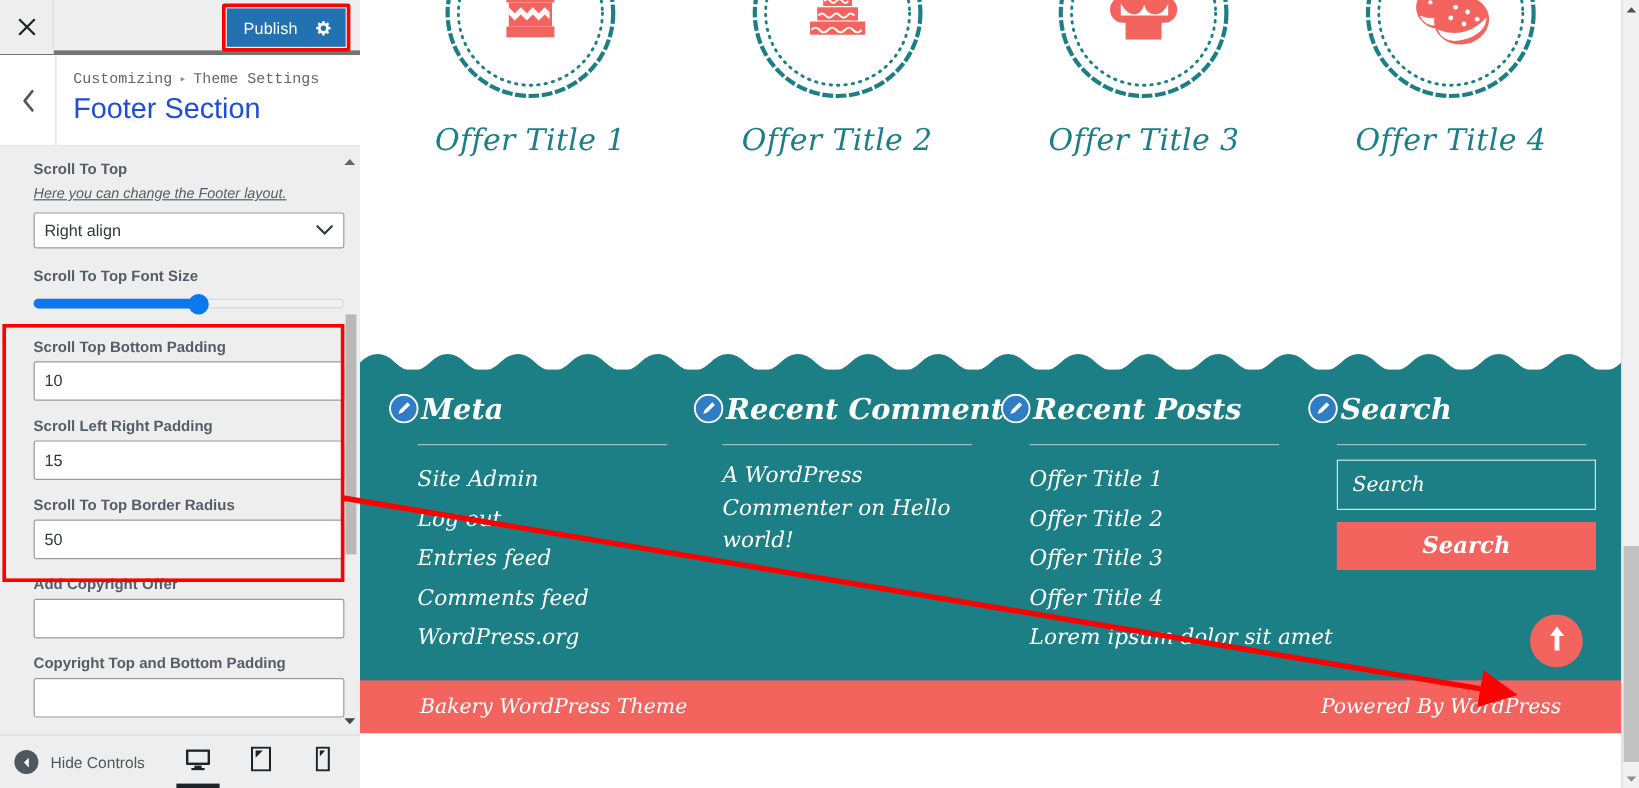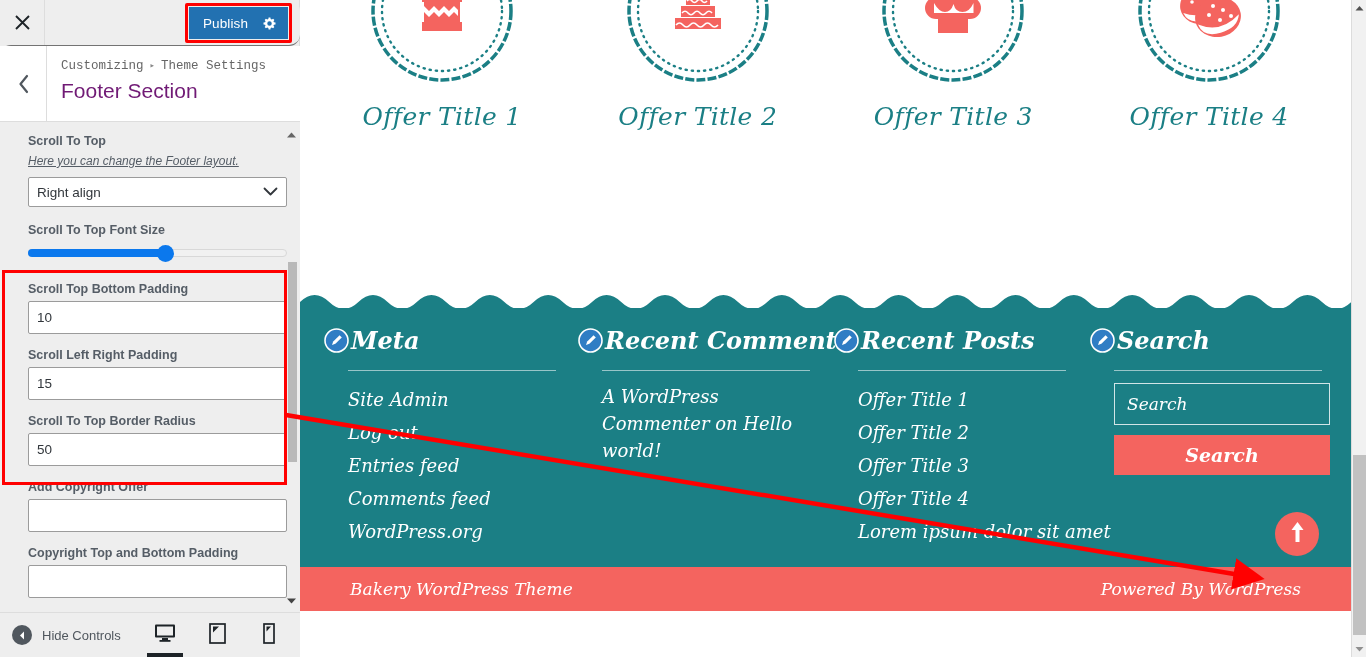--- a/index.html
+++ b/index.html
@@ -17,22 +17,21 @@
     background: #eeeeee;
     border-right: 1px solid #dddddd;
     z-index: 20;
   }
 
   
   .cz-topbar {
     position: absolute; top: 0; left: 0;
     width: 300px; height: 46px;
     background: #eeeeee;
-    border-bottom: 1px solid #737373;
-    border-radius: 11px;
+    border-bottom: 4px solid #737373;
   }
   .cz-close {
     position: absolute; left: 0; top: 0;
     width: 45px; height: 45px;
     background: #eeeeee;
     border-right: 1px solid #dddddd;
     display: flex; align-items: center; justify-content: center;
     cursor: pointer;
   }
   .cz-close svg { display: block; }
@@ -72,21 +71,21 @@
     background: #ffffff;
   }
   .cz-back svg { display:block; }
   .cz-titles { padding: 12px 0 0 14px; }
   .cz-crumb {
     font-size: 12.5px; color: #666666; line-height: 17px;
     display: flex; align-items: center; gap: 6px; font-family: Liberation Mono, monospace;
   }
   .cz-crumb .sep { font-size: 9px; color: #888; }
   .cz-section-title {
-    font-size: 21px; color: #701a75; line-height: 28px;
+    font-size: 24px; color: #1d4ed8; line-height: 28px;
     font-weight: 400; margin-top: 2px;
   }
 
   
   .cz-controls {
     position: absolute; top: 122px; left: 0;
     width: 300px; height: 492px;
     background: #eeeeee;
     overflow: hidden;
   }

